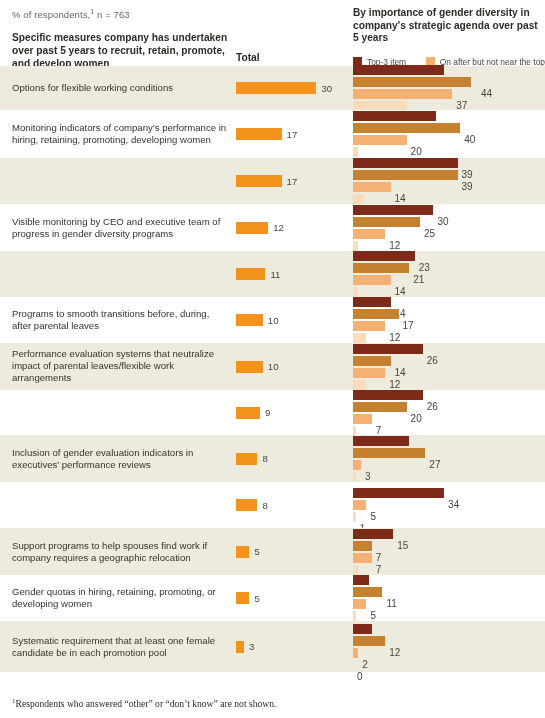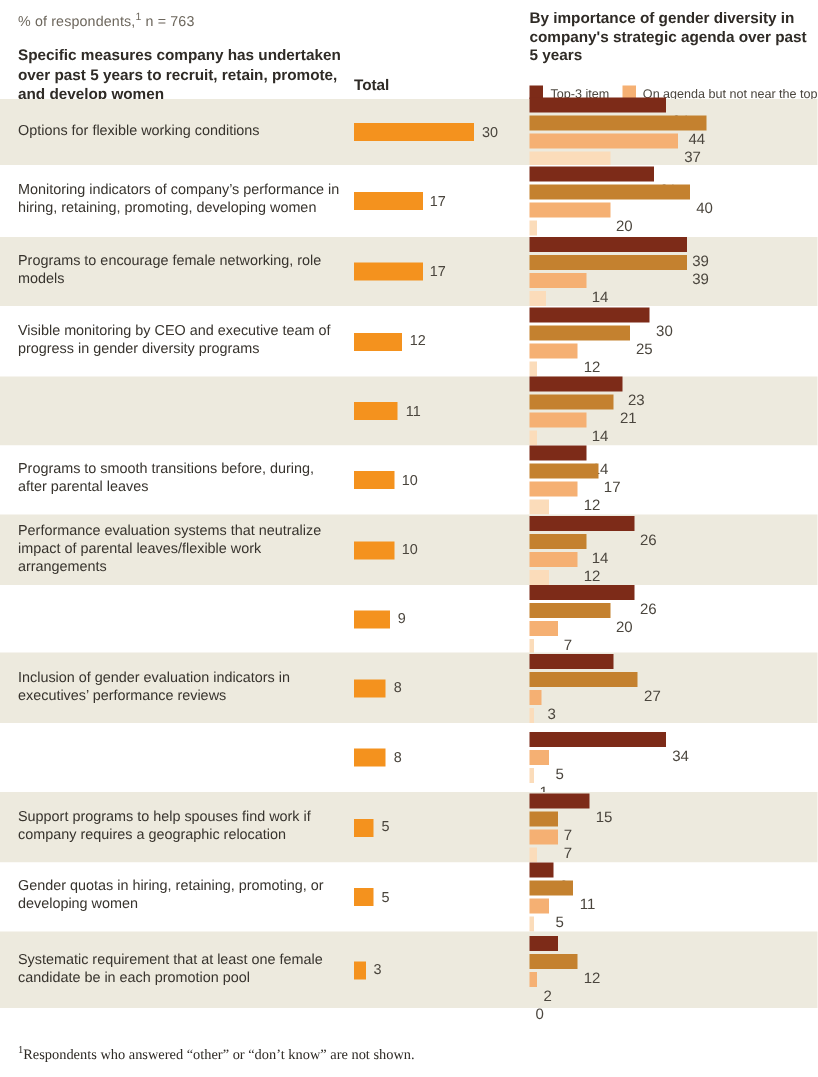--- a/index.html
+++ b/index.html
@@ -90,21 +90,21 @@
   <div class="hdr-right">By importance of gender diversity in company's strategic agenda over past 5 years</div>
 
   <div class="legend">
     <div class="legend-row">
       <div class="legend-item c1">
         <span class="legend-swatch" style="background:#7d2b18"></span>
         <span class="legend-label">Top-3 item</span>
       </div>
       <div class="legend-item">
         <span class="legend-swatch" style="background:#f5b073"></span>
-        <span class="legend-label">On agenda but not near the top</span>
+        <span class="legend-label">On after but not near the top</span>
       </div>
     </div>
     <div class="legend-row">
       <div class="legend-item c1">
         <span class="legend-swatch" style="background:#c4812f"></span>
         <span class="legend-label">Top-10 item</span>
       </div>
       <div class="legend-item">
         <span class="legend-swatch" style="background:#fbdcba"></span>
         <span class="legend-label">Not on agenda</span>
@@ -119,21 +119,21 @@
           <div class="total-bar" style="width: 80.4px; background: rgb(244, 146, 30);"></div>
           <span class="total-val">30</span>
         </div>
         <div class="group">
           <div class="gbar-row">
             <div class="gbar" style="width: 91.12px; background: rgb(125, 43, 24);"></div>
             <span class="gval" style="left: 95.12px;">34</span>
           </div>
           <div class="gbar-row">
             <div class="gbar" style="width: 117.92px; background: rgb(196, 129, 47);"></div>
-            <span class="gval" style="left: 106px;">44</span>
+            <span class="gval" style="left: 128px;">44</span>
           </div>
           <div class="gbar-row">
             <div class="gbar" style="width: 99.16px; background: rgb(245, 176, 115);"></div>
             <span class="gval" style="left: 103.16px;">37</span>
           </div>
           <div class="gbar-row">
             <div class="gbar" style="width: 53.6px; background: rgb(251, 220, 186);"></div>
             <span class="gval" style="left: 57.6px;">20</span>
           </div>
         </div>
@@ -157,21 +157,20 @@
             <div class="gbar" style="width: 53.6px; background: rgb(245, 176, 115);"></div>
             <span class="gval" style="left: 57.6px;">20</span>
           </div>
           <div class="gbar-row">
             <div class="gbar" style="width: 5.36px; background: rgb(251, 220, 186);"></div>
             <span class="gval" style="left: 9.36px;">2</span>
           </div>
         </div>
       </div>
       <div class="row odd" style="height: 46px;">
-        <div class="row-label">Programs to encourage female networking, role models</div>
         <div class="total-block">
           <div class="total-bar" style="width: 45.56px; background: rgb(244, 146, 30);"></div>
           <span class="total-val">17</span>
         </div>
         <div class="group">
           <div class="gbar-row">
             <div class="gbar" style="width: 104.52px; background: rgb(125, 43, 24);"></div>
             <span class="gval" style="left: 108.52px;">39</span>
           </div>
           <div class="gbar-row">

